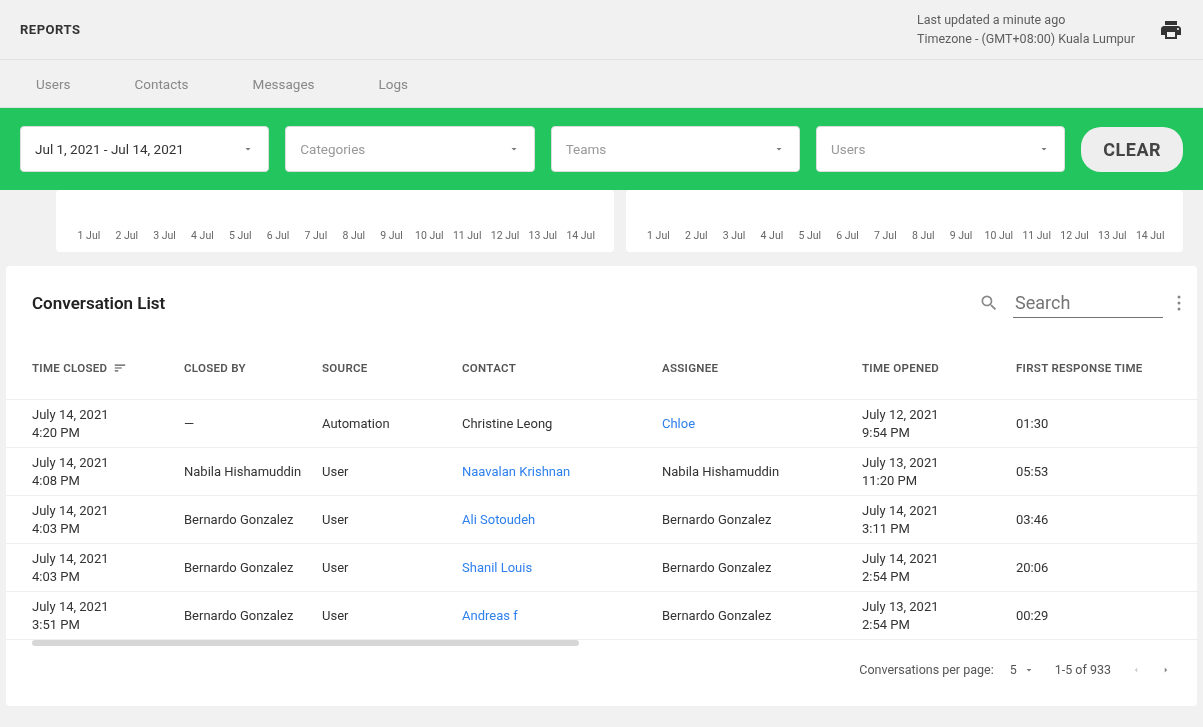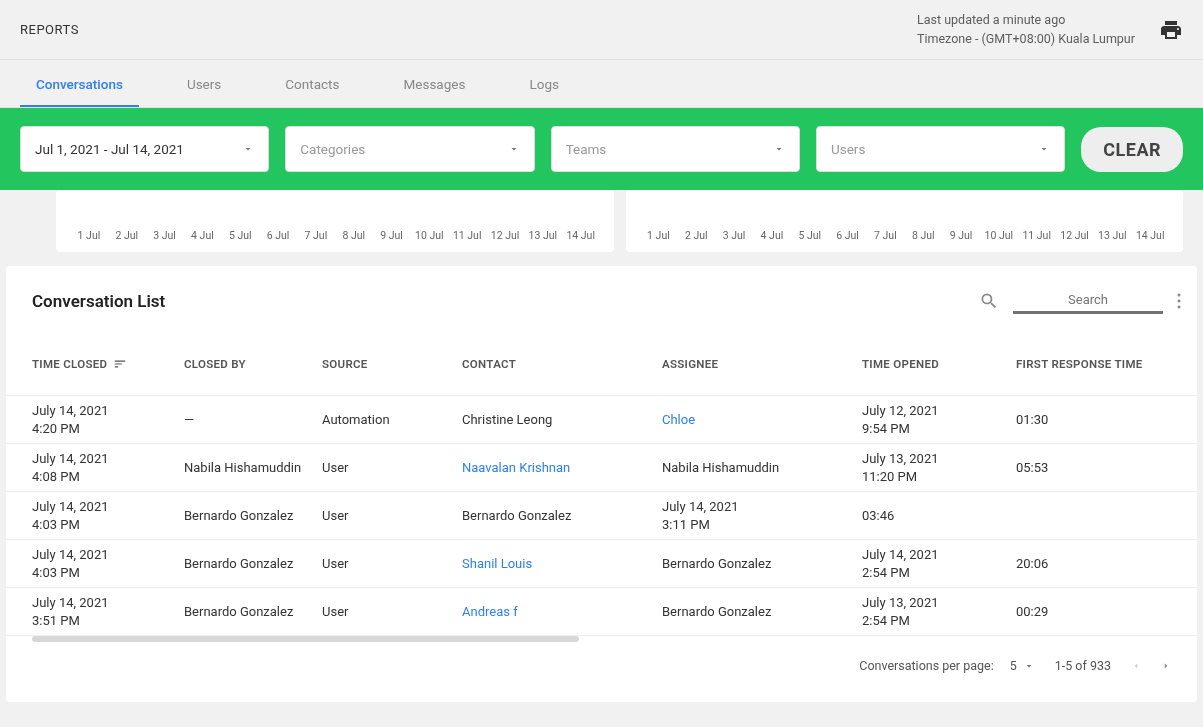--- a/index.html
+++ b/index.html
@@ -19,21 +19,21 @@
       background: #f1f1f1;
       padding: 14px 20px;
       display: flex;
       justify-content: space-between;
       align-items: center;
       border-bottom: 1px solid #e2e2e2;
       height: 60px;
     }
     .header-title {
       font-size: 13px;
-      font-weight: 400;
+      font-weight: 700;
       letter-spacing: 0.5px;
       color: #333;
     }
     .header-right {
       display: flex;
       align-items: center;
       gap: 24px;
     }
     .header-meta {
       font-size: 12.5px;
@@ -155,26 +155,25 @@
       align-items: center;
       gap: 14px;
     }
     .search-icon {
       width: 20px;
       height: 20px;
       fill: #888;
     }
     .search-input {
       border: none;
-      border-bottom: 3px solid #737373;
-      font-size: 13px;
+      border-bottom: 1px solid #737373;
+      font-size: 18px;
       padding: 4px 2px;
       width: 150px;
       outline: none;
-      text-align: center;
     }
     .more-icon {
       width: 4px;
       fill: #888;
       cursor: pointer;
     }
     .table {
       width: 100%;
     }
     .table-header, .table-row {
@@ -264,21 +263,20 @@
       <div>Last updated a minute ago</div>
       <div>Timezone - (GMT+08:00) Kuala Lumpur</div>
     </div>
     <svg class="print-icon" viewBox="0 0 24 24">
         <path d="M19 8H5c-1.66 0-3 1.34-3 3v6h4v4h12v-4h4v-6c0-1.66-1.34-3-3-3zm-3 11H8v-5h8v5zm3-7c-.55 0-1-.45-1-1s.45-1 1-1 1 .45 1 1-.45 1-1 1zm-1-9H6v4h12V3z"></path>
       </svg>
   </div>
 </div>
 
 <div class="tabs">
-  <div class="tab active">Conversations</div>
   <div class="tab">Users</div>
   <div class="tab">Contacts</div>
   <div class="tab">Messages</div>
   <div class="tab">Logs</div>
 </div>
 
 <div class="filters">
   <div class="dropdown dd1">
     <span>Jul 1, 2021 - Jul 14, 2021</span>
     <svg class="chevron-down" viewBox="0 0 24 24">
@@ -409,20 +407,21 @@
       <div class="cell">05:53</div>
     </div>
 
     <div class="table-row">
       <div class="cell">
           <div>July 14, 2021</div>
           <div>4:03 PM</div>
         </div>
       <div class="cell">Bernardo Gonzalez</div>
       <div class="cell">User</div>
+      <div class="cell contact-link">Ali Sotoudeh</div>
       <div class="cell">Bernardo Gonzalez</div>
       <div class="cell">
           <div>July 14, 2021</div>
           <div>3:11 PM</div>
         </div>
       <div class="cell">03:46</div>
     </div>
 
     <div class="table-row">
       <div class="cell">

